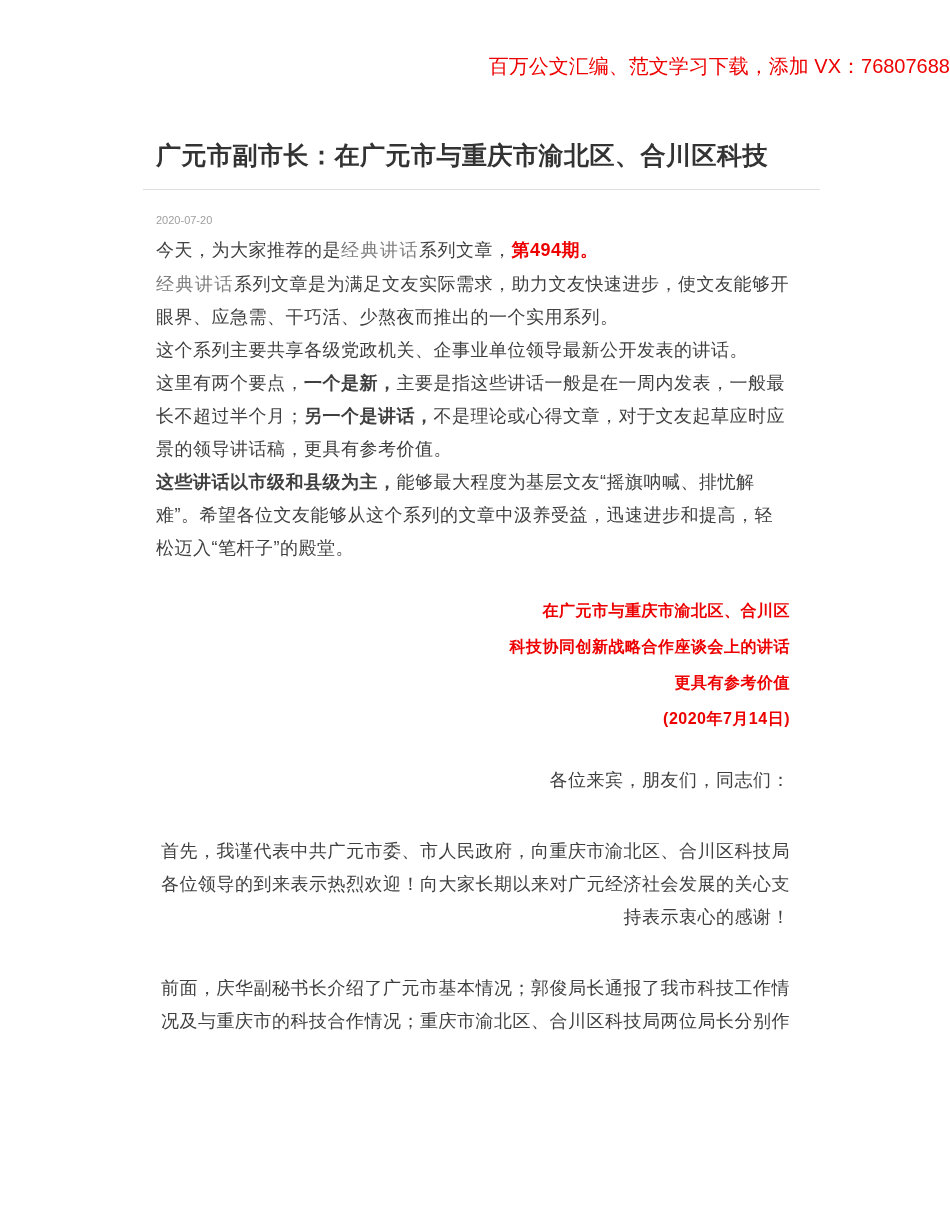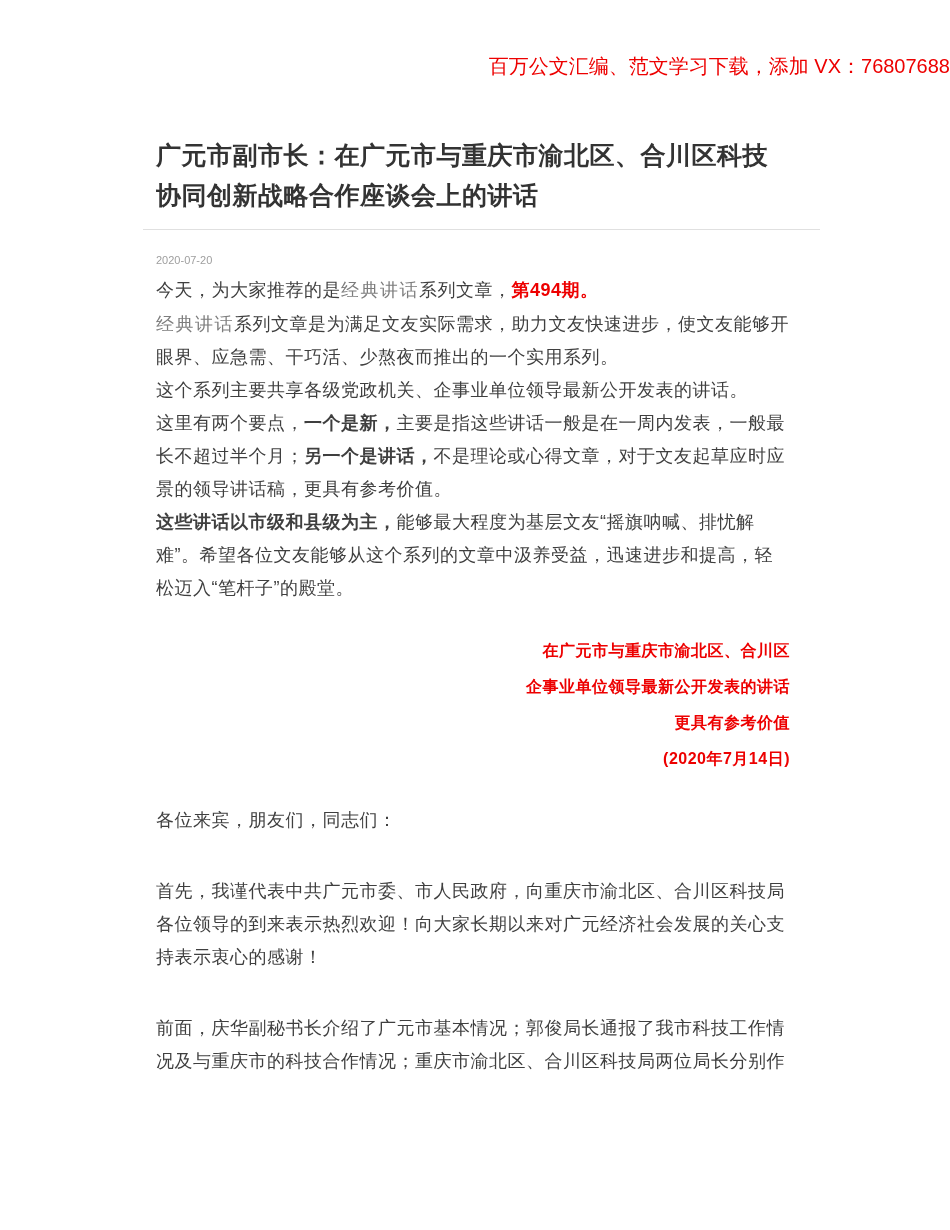--- a/index.html
+++ b/index.html
@@ -75,49 +75,48 @@
     color:var(--red);
     letter-spacing:0.5px;
   }
   .speech{
     margin:27px 0 0 13px;
     width:634px;
     font-size:18px;
     line-height:33px;
     letter-spacing:0.5px;
   }
-  .speech p{margin:0 0 38px 0;}
+  .speech p{margin:0 0 38px 0;text-align:right;}
 </style>
 </head>
 <body>
 
 <div class="banner">百万公文汇编、范文学习下载，添加 VX：76807688</div>
 
 <div class="content">
 
   <div class="title">
     <div>广元市副市长：在广元市与重庆市渝北区、合川区科技</div>
-    <div>协同创新战略合作座谈会上的讲话</div>
   </div>
 
   <div class="divider"></div>
 
   <div class="date">2020-07-20</div>
 
   <div class="intro">
       <p><span class="seg-normal">今天，为大家推荐的是</span><span class="seg-serif">经典讲话</span><span class="seg-normal">系列文章，</span><span class="seg-redbold">第494期。</span></p>
       <p><span class="seg-serif">经典讲话</span><span class="seg-normal">系列文章是为满足文友实际需求，助力文友快速进步，使文友能够开眼界、应急需、干巧活、少熬夜而推出的一个实用系列。</span></p>
       <p><span class="seg-normal">这个系列主要共享各级党政机关、企事业单位领导最新公开发表的讲话。</span></p>
       <p><span class="seg-normal">这里有两个要点，</span><span class="seg-bold">一个是新，</span><span class="seg-normal">主要是指这些讲话一般是在一周内发表，一般最长不超过半个月；</span><span class="seg-bold">另一个是讲话，</span><span class="seg-normal">不是理论或心得文章，对于文友起草应时应景的领导讲话稿，更具有参考价值。</span></p>
       <p><span class="seg-bold">这些讲话以市级和县级为主，</span><span class="seg-normal">能够最大程度为基层文友“摇旗呐喊、排忧解难”。希望各位文友能够从这个系列的文章中汲养受益，迅速进步和提高，轻松迈入“笔杆子”的殿堂。</span></p>
     </div>
 
   <div class="speech-heading">
     <div>在广元市与重庆市渝北区、合川区</div>
-    <div>企事业单位领导最新公开发表的讲话</div>
+    <div>科技协同创新战略合作座谈会上的讲话</div>
     <div>更具有参考价值</div>
     <div>(2020年7月14日)</div>
   </div>
 
   <div class="speech">
     <p>各位来宾，朋友们，同志们：</p>
     <p>首先，我谨代表中共广元市委、市人民政府，向重庆市渝北区、合川区科技局各位领导的到来表示热烈欢迎！向大家长期以来对广元经济社会发展的关心支持表示衷心的感谢！</p>
     <p>前面，庆华副秘书长介绍了广元市基本情况；郭俊局长通报了我市科技工作情况及与重庆市的科技合作情况；重庆市渝北区、合川区科技局两位局长分别作</p>
   </div>
 

